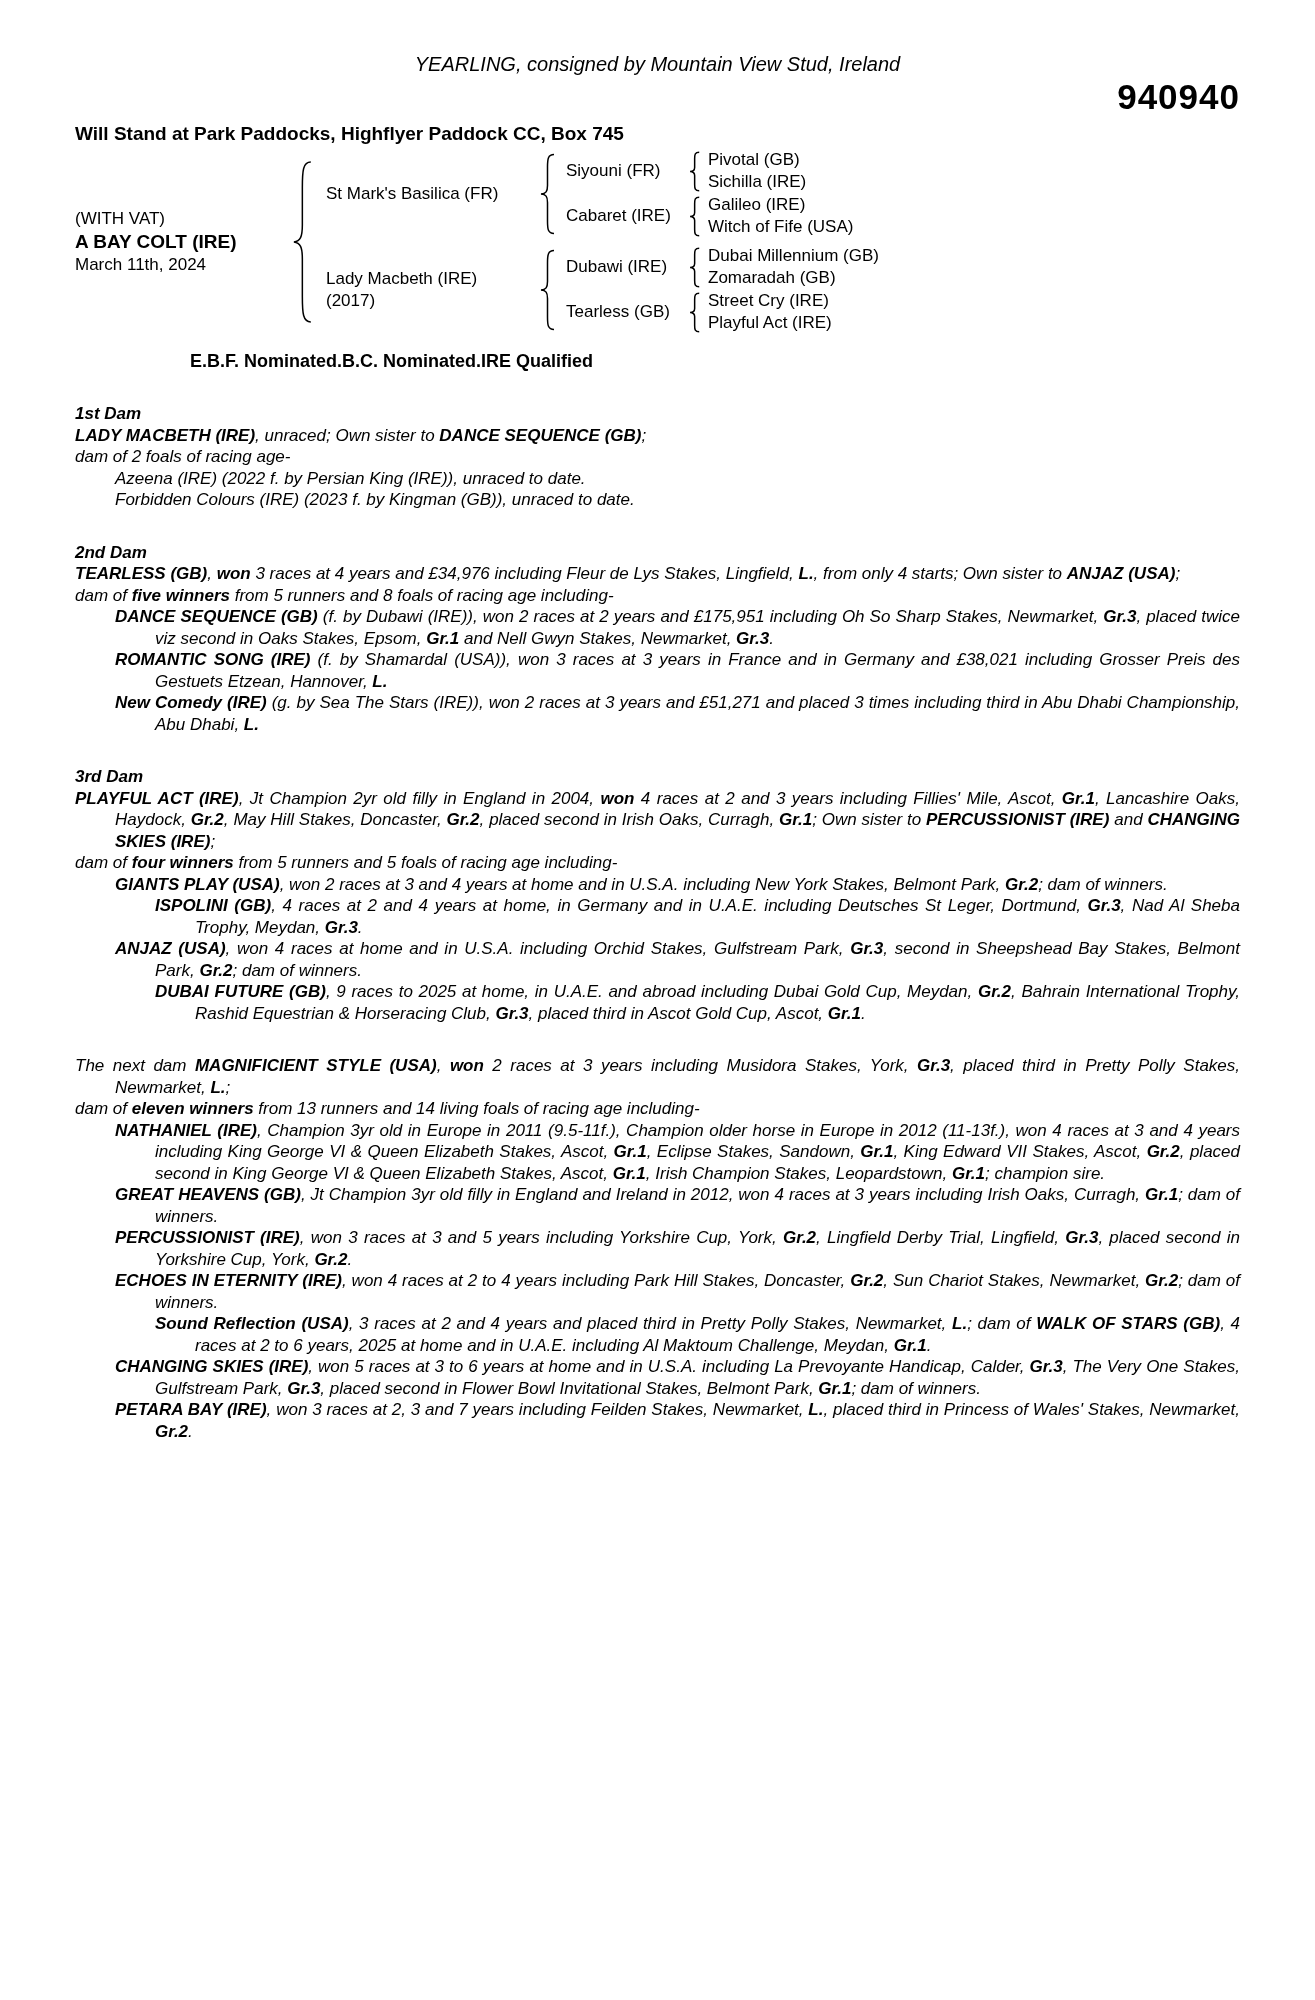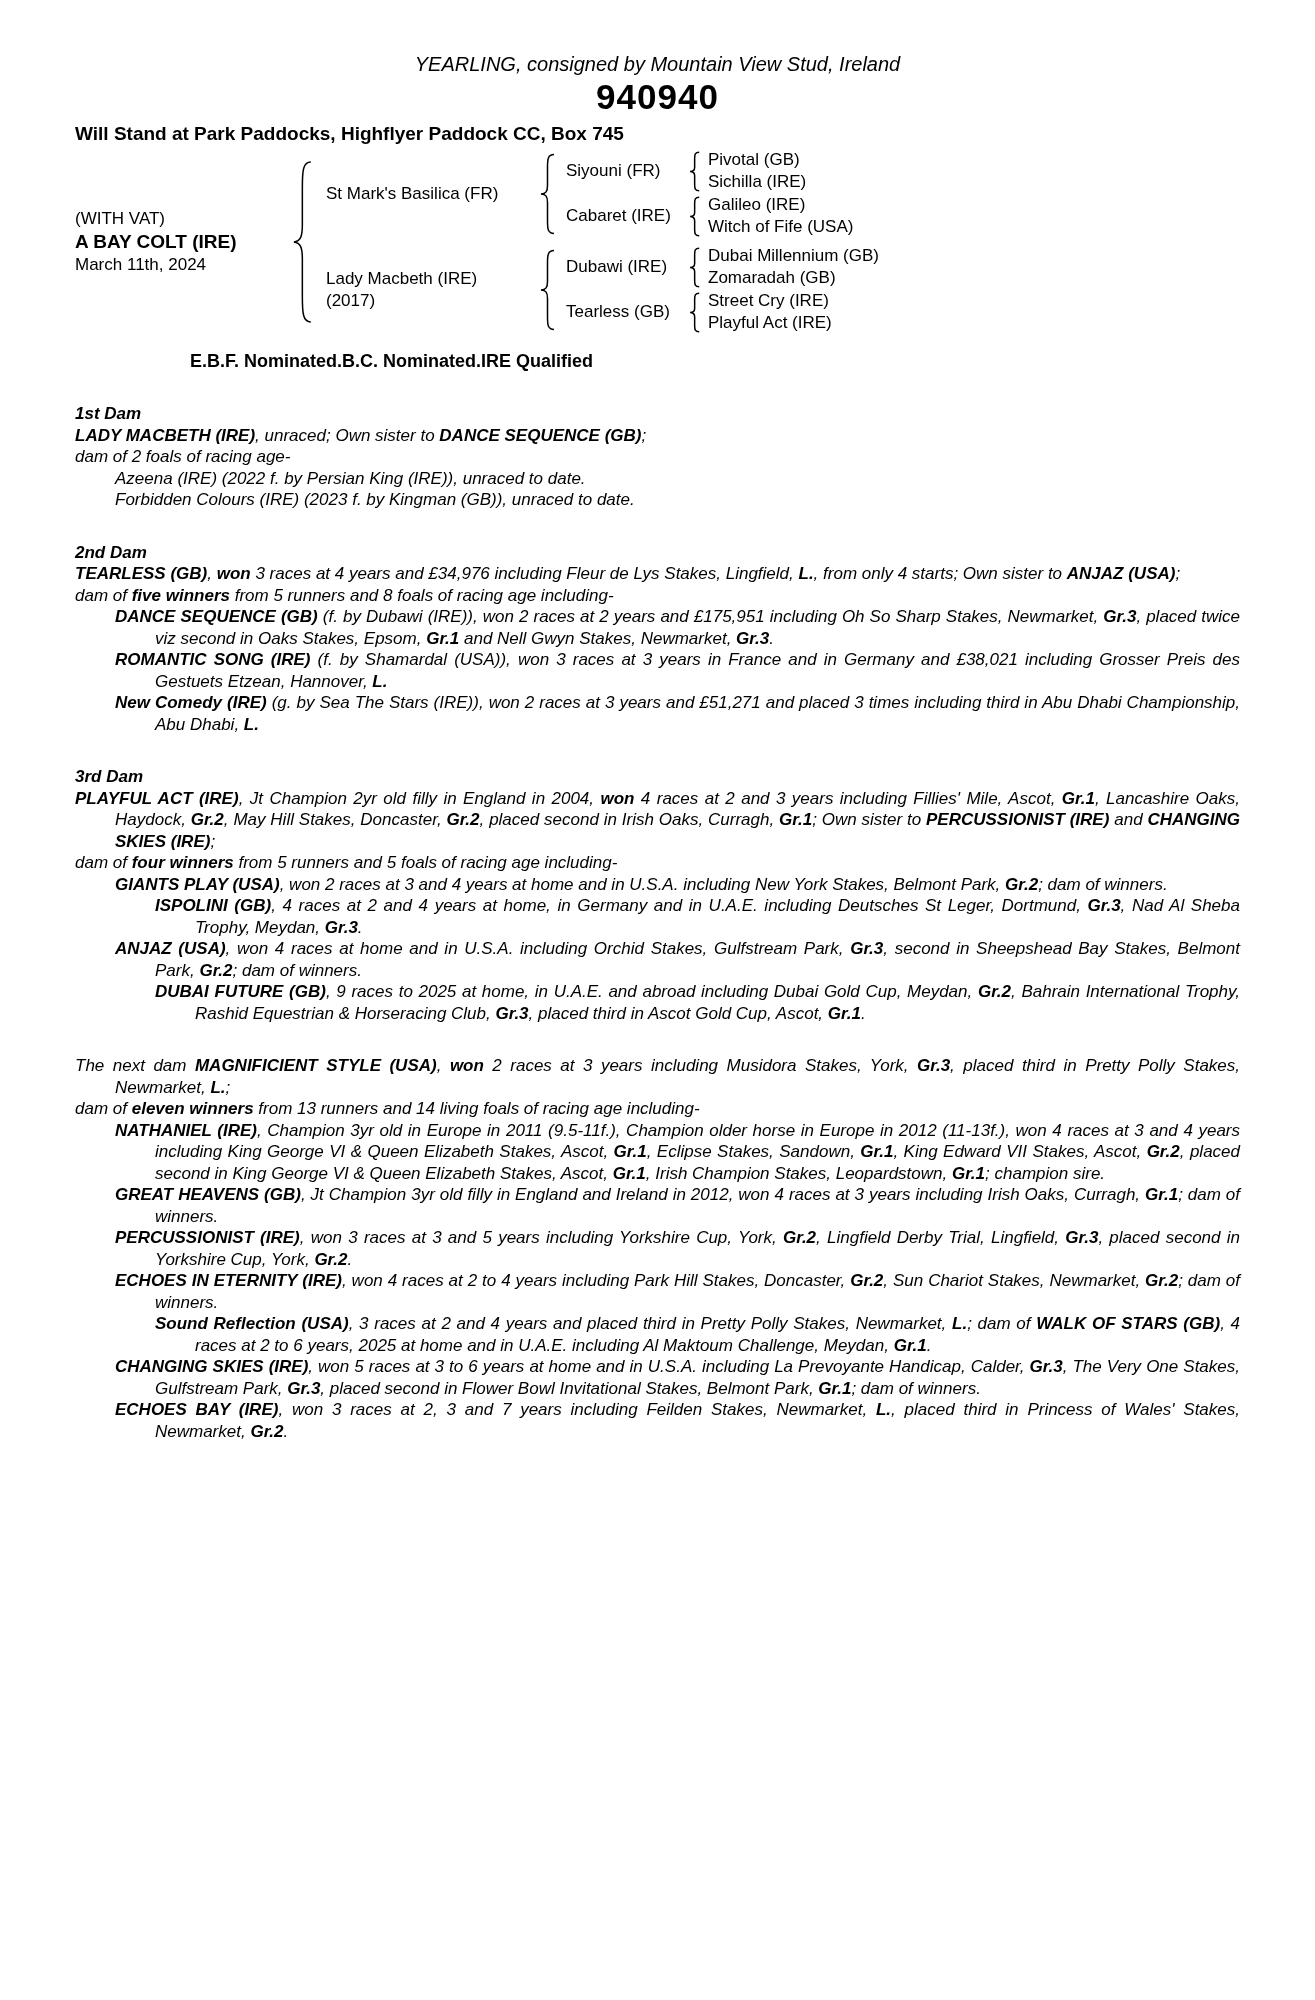--- a/index.html
+++ b/index.html
@@ -7,21 +7,21 @@
   body {
     width:1315px; height:2000px; overflow:hidden;
     color:#000;
     font-family:"Liberation Sans", sans-serif;
     font-size:17px; line-height:21.5px;
   }
   .page { width:1315px; height:1464px; padding:52px 75px 0 75px; background:#fff; }
 
   .consignor-line { text-align:center; font-style:italic; font-size:20px; line-height:24px; }
 
-  .lot-row { display:flex; justify-content:center; align-items:flex-start; margin-top:2px; }
+  .lot-row { display:flex; justify-content:flex-end; align-items:flex-start; margin-top:2px; }
   .lot-number { font-weight:bold; font-size:35px; line-height:38px; letter-spacing:1px; }
 
   .stand-line { font-weight:bold; font-size:19px; margin-top:7px; }
 
   
   .pedigree { display:flex; align-items:center; margin-top:4px; }
   .ped-subject { width:215px; line-height:23px; }
   .ped-subject .subject-name { font-weight:bold; font-size:19px; }
   .ped-gen1 { display:flex; flex-direction:column; gap:6px; }
   .ped-parent-row { display:flex; align-items:center; height:90px; }
@@ -171,17 +171,17 @@
       </div>
       <div class="produce-section">
         <p class="para ind0">The next dam <b>MAGNIFICIENT STYLE (USA)</b>, <b>won</b> 2 races at 3 years including Musidora Stakes, York, <b>Gr.3</b>, placed third in Pretty Polly Stakes, Newmarket, <b>L.</b>;</p>
         <p class="para ind0">dam of <b>eleven winners</b> from 13 runners and 14 living foals of racing age including-</p>
         <p class="para ind1"><b>NATHANIEL (IRE)</b>, Champion 3yr old in Europe in 2011 (9.5-11f.), Champion older horse in Europe in 2012 (11-13f.), won 4 races at 3 and 4 years including King George VI &amp; Queen Elizabeth Stakes, Ascot, <b>Gr.1</b>, Eclipse Stakes, Sandown, <b>Gr.1</b>, King Edward VII Stakes, Ascot, <b>Gr.2</b>, placed second in King George VI &amp; Queen Elizabeth Stakes, Ascot, <b>Gr.1</b>, Irish Champion Stakes, Leopardstown, <b>Gr.1</b>; champion sire.</p>
         <p class="para ind1"><b>GREAT HEAVENS (GB)</b>, Jt Champion 3yr old filly in England and Ireland in 2012, won 4 races at 3 years including Irish Oaks, Curragh, <b>Gr.1</b>; dam of winners.</p>
         <p class="para ind1"><b>PERCUSSIONIST (IRE)</b>, won 3 races at 3 and 5 years including Yorkshire Cup, York, <b>Gr.2</b>, Lingfield Derby Trial, Lingfield, <b>Gr.3</b>, placed second in Yorkshire Cup, York, <b>Gr.2</b>.</p>
         <p class="para ind1"><b>ECHOES IN ETERNITY (IRE)</b>, won 4 races at 2 to 4 years including Park Hill Stakes, Doncaster, <b>Gr.2</b>, Sun Chariot Stakes, Newmarket, <b>Gr.2</b>; dam of winners.</p>
         <p class="para ind2"><b>Sound Reflection (USA)</b>, 3 races at 2 and 4 years and placed third in Pretty Polly Stakes, Newmarket, <b>L.</b>; dam of <b>WALK OF STARS (GB)</b>, 4 races at 2 to 6 years, 2025 at home and in U.A.E. including Al Maktoum Challenge, Meydan, <b>Gr.1</b>.</p>
         <p class="para ind1"><b>CHANGING SKIES (IRE)</b>, won 5 races at 3 to 6 years at home and in U.S.A. including La Prevoyante Handicap, Calder, <b>Gr.3</b>, The Very One Stakes, Gulfstream Park, <b>Gr.3</b>, placed second in Flower Bowl Invitational Stakes, Belmont Park, <b>Gr.1</b>; dam of winners.</p>
-        <p class="para ind1"><b>ECHOES BAY (IRE)</b>, won 3 races at 2, 3 and 7 years including Feilden Stakes, Newmarket, <b>L.</b>, placed third in Princess of Wales' Stakes, Newmarket, <b>Gr.2</b>.</p>
+        <p class="para ind1"><b>PETARA BAY (IRE)</b>, won 3 races at 2, 3 and 7 years including Feilden Stakes, Newmarket, <b>L.</b>, placed third in Princess of Wales' Stakes, Newmarket, <b>Gr.2</b>.</p>
       </div>
     </div>
 
 </div>
 
 </body></html>

